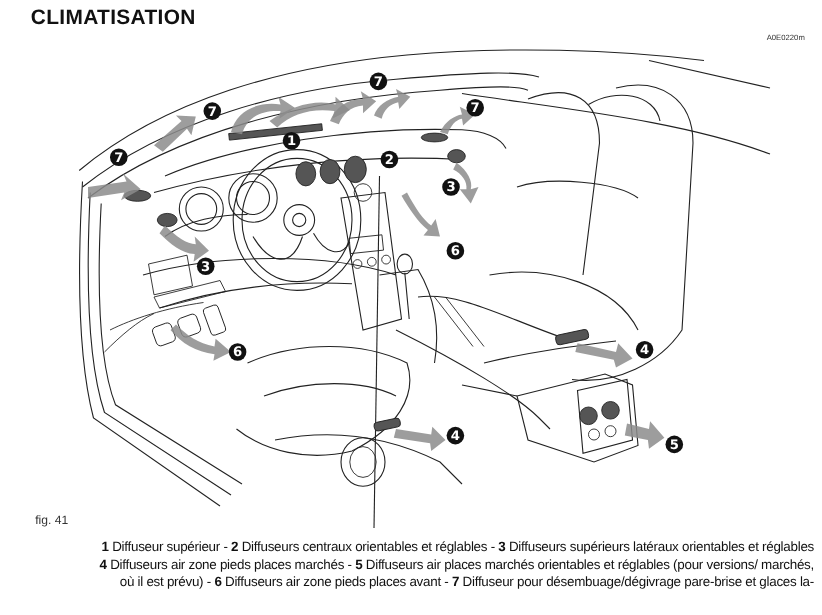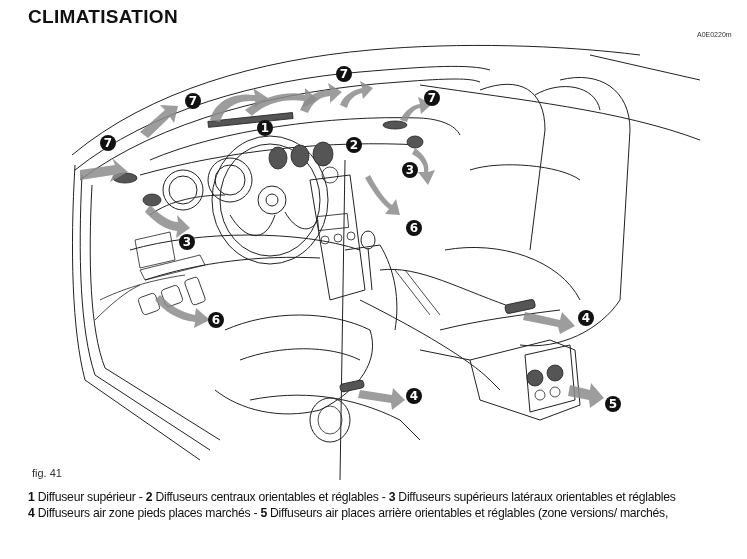--- a/index.html
+++ b/index.html
@@ -1,20 +1,20 @@
 <!DOCTYPE html>
 <html><head>
   <meta charset="utf-8">
   <style>
     html, body { margin: 0; padding: 0; background: #ffffff; }
     body { width: 747px; height: 559px; position: relative; overflow: hidden; font-family: "Liberation Sans", sans-serif; color: #1a1a1a; }
     .title { position: absolute; left: 28px; top: 6px; font-family: Liberation Sans, sans-serif; font-weight: bold; font-size: 19px; letter-spacing: 0.3px; color: #111; }
     .figcode { position: absolute; left: 697px; top: 31px; font-size: 7px; color: #333; font-family: "Liberation Sans", sans-serif; }
     .figlabel { position: absolute; left: 32px; top: 467px; font-size: 11px; color: #333; font-family: "Liberation Sans", sans-serif; }
-    .caption { position: absolute; left: 28px; top: 489px; width: 712px; font-family: "Liberation Sans", sans-serif; font-size: 12.2px; line-height: 16px; color: #111; letter-spacing: -0.25px; }
+    .caption { position: absolute; left: 28px; top: 489px; width: 712px; font-family: "Liberation Sans", sans-serif; font-size: 12.2px; line-height: 16px; color: #111; letter-spacing: -0.25px; text-align: right; }
     .caption b { font-weight: bold; }
     .caption .line { white-space: nowrap; display: block; }
     svg.diagram { position: absolute; left: 0; top: 0; }
     .callout circle { fill: #111; }
     .callout text { fill: #fff; font-family: "DejaVu Sans", sans-serif; font-weight: bold; font-size: 12px; text-anchor: middle; dominant-baseline: central; }
     .ln { fill: none; stroke: #222; stroke-width: 1; }
     .ln2 { fill: none; stroke: #222; stroke-width: 0.8; }
     .arrow { fill: #8c8c8c; opacity: 0.85; }
     .vent { fill: #555; stroke: #222; stroke-width: 0.8; }
   </style>
@@ -201,15 +201,18 @@
     </g>
 </svg>
 
 <div class="figlabel">fig. 41</div>
 
 <div class="caption">
   <span class="line">
     <b>1</b><span> Diffuseur supérieur - </span><b>2</b><span> Diffuseurs centraux orientables et réglables - </span><b>3</b><span> Diffuseurs supérieurs latéraux orientables et réglables</span>
   </span>
   <span class="line">
-    <b>4</b><span> Diffuseurs air zone pieds places marchés - </span><b>5</b><span> Diffuseurs air places arrière orientables et réglables (zone versions/ marchés,</span>
+    <b>4</b><span> Diffuseurs air zone pieds places marchés - </span><b>5</b><span> Diffuseurs air places marchés orientables et réglables (pour versions/ marchés,</span>
+  </span>
+  <span class="line">
+    <span>où il est prévu) - </span><b>6</b><span> Diffuseurs air zone pieds places avant - </span><b>7</b><span> Diffuseur pour désembuage/dégivrage pare-brise et glaces la-</span>
   </span>
 </div>
 
 </body></html>

